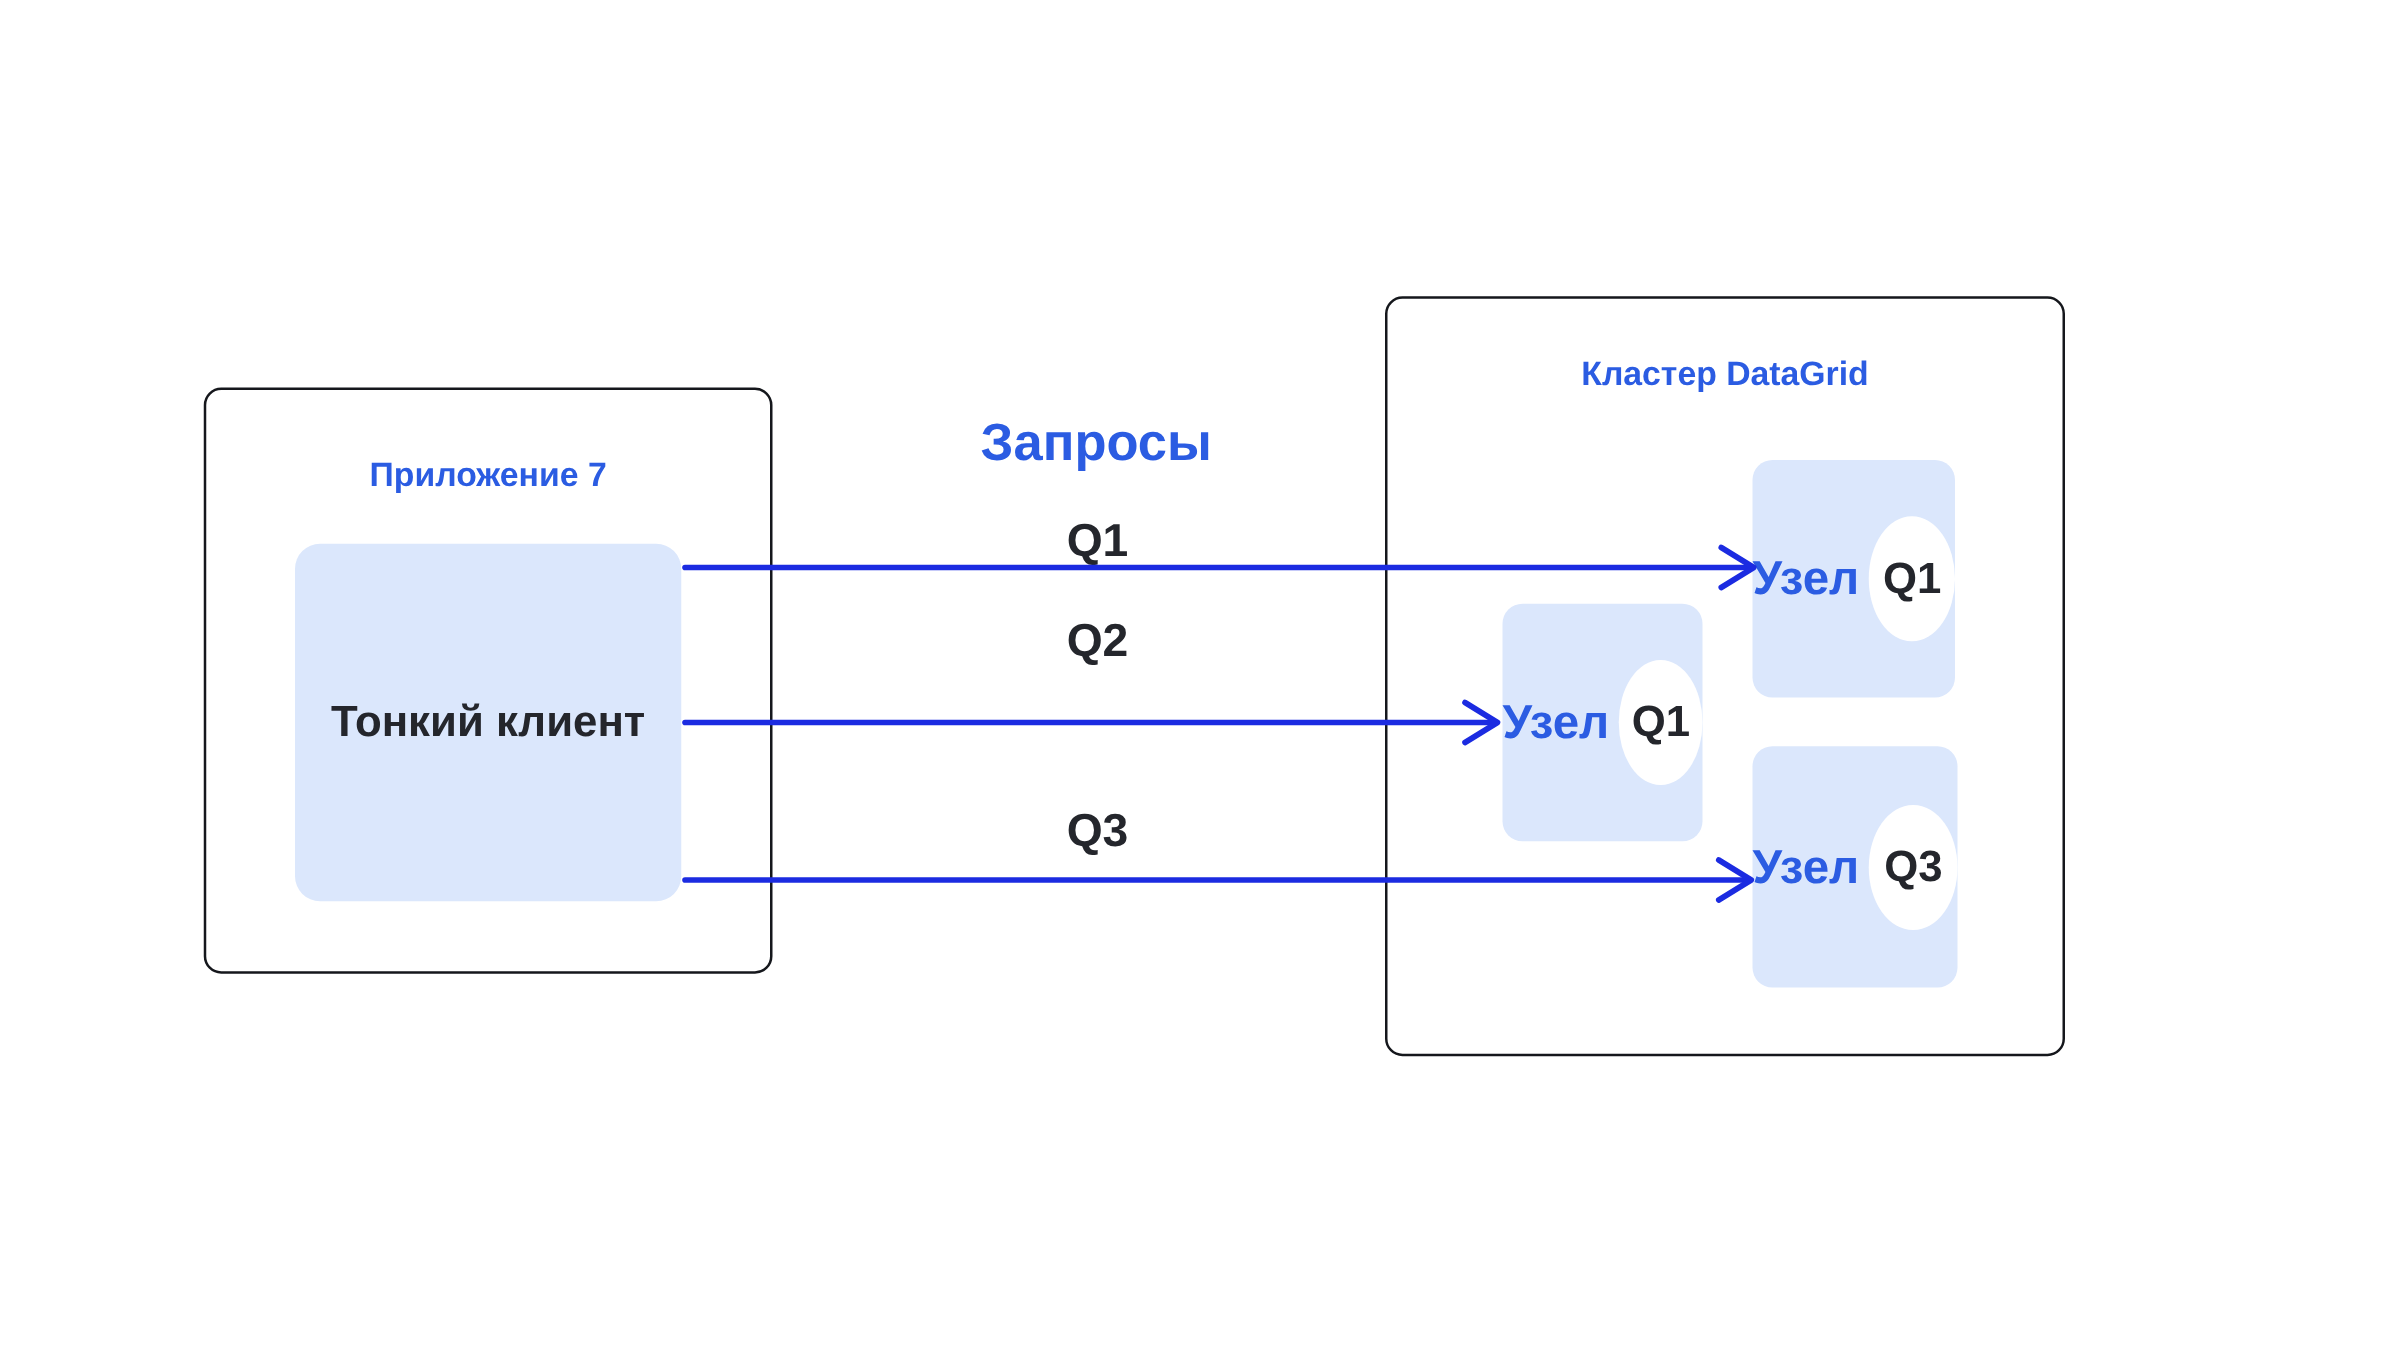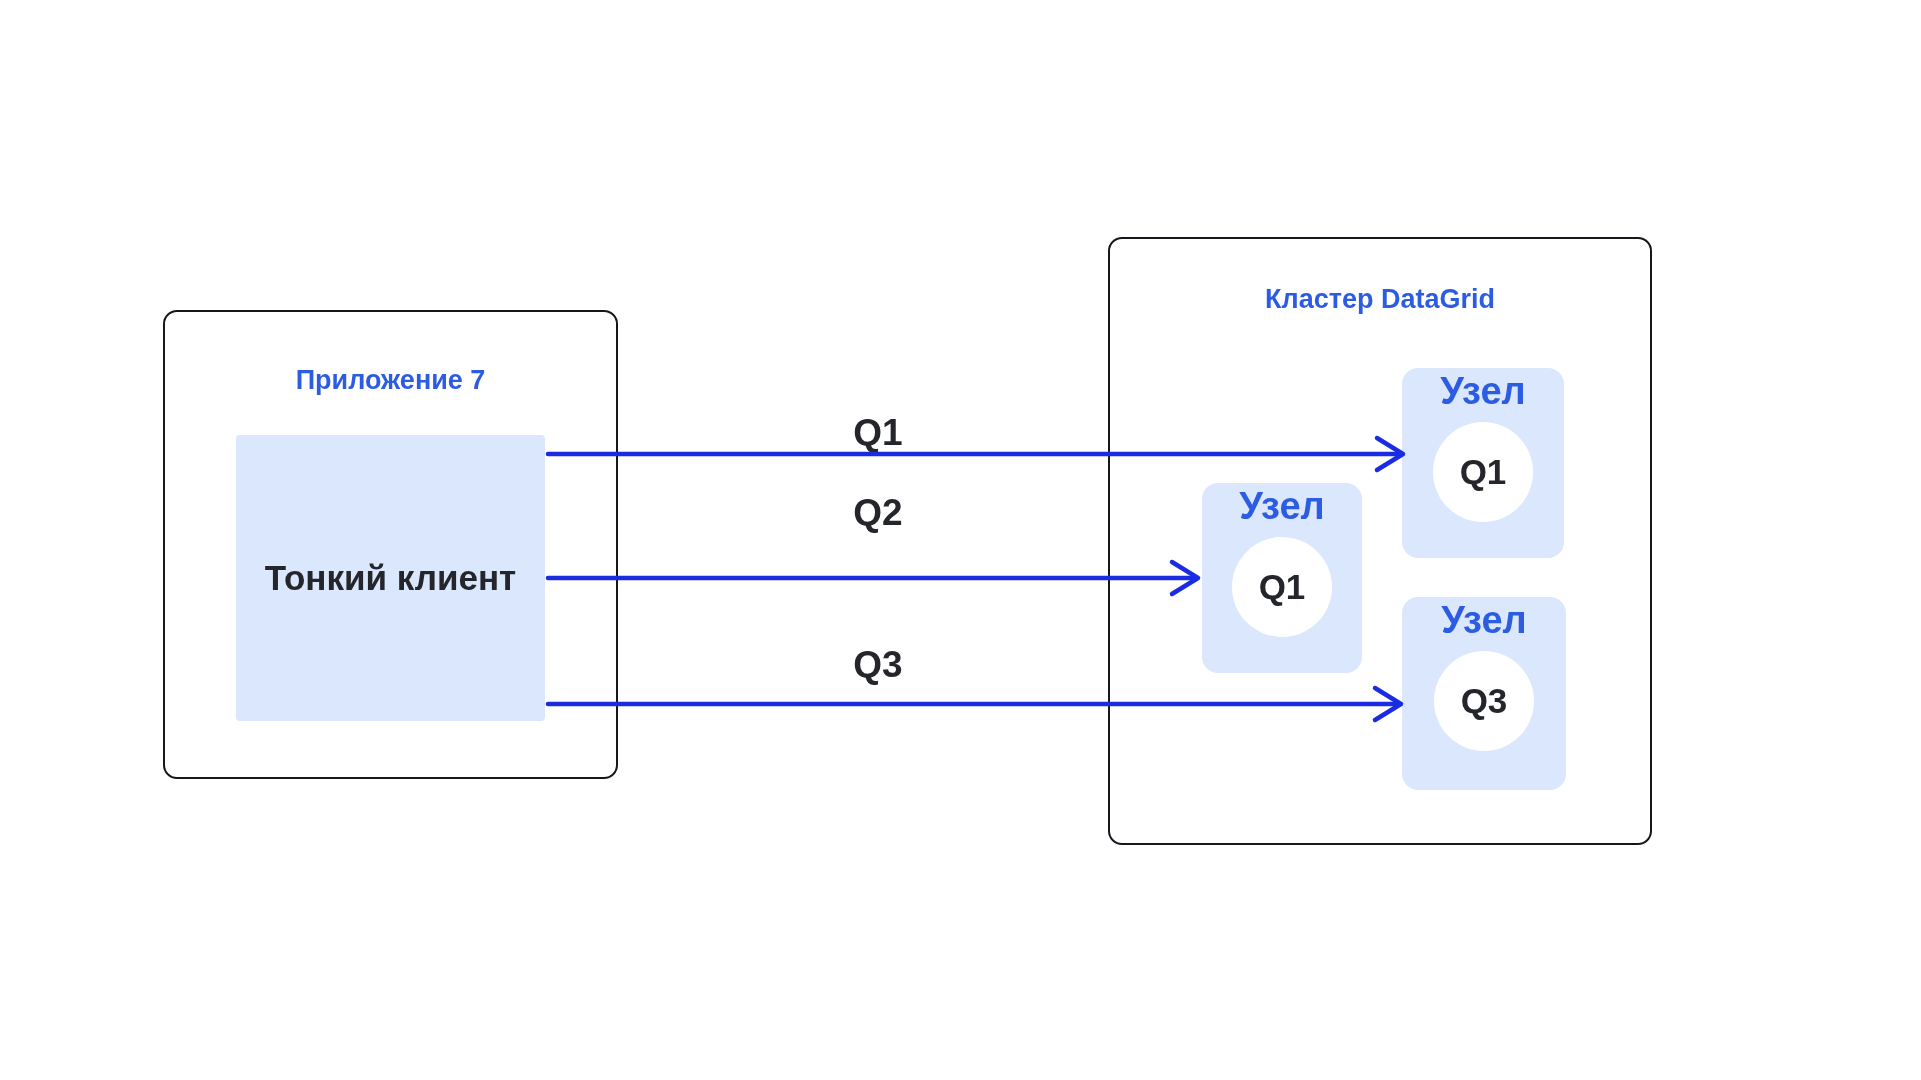--- a/index.html
+++ b/index.html
@@ -26,21 +26,21 @@
     font-size:27px;line-height:52px;
     color:var(--accent-col);
     white-space:nowrap;
   }
   #app-title{top:42px;}
   #cluster-title{top:34px;}
   #client-box{
     position:absolute;
     left:236px;top:435px;width:309px;height:286px;
     background:var(--fill-col);
-    border-radius:4px;
+    border-radius:20px;
     display:flex;align-items:center;justify-content:center;
   }
   #client-label{
     font-weight:700;font-size:35px;color:var(--dark-col);
     white-space:nowrap;
   }
   #requests-label{
     position:absolute;left:697px;top:328px;width:360px;
     text-align:center;
     font-weight:700;font-size:42px;line-height:52px;
@@ -52,21 +52,21 @@
     font-weight:700;font-size:37px;line-height:44px;
     color:var(--dark-col);
   }
   #q1-label{top:411px;}
   #q2-label{top:491px;}
   #q3-label{top:643px;}
   .node{
     position:absolute;
     background:var(--fill-col);
     border-radius:16px;
-    display:flex;flex-direction:column;align-items:center;
+    display:flex;flex-direction:row;align-items:center;
     padding-top:0;gap:8px;
     box-sizing:border-box;
   }
   #node-1{left:1402px;top:368px;width:162px;height:190px;}
   #node-2{left:1202px;top:483px;width:160px;height:190px;}
   #node-3{left:1402px;top:597px;width:164px;height:193px;}
   .node-label{
     font-weight:700;font-size:38px;line-height:46px;
     color:var(--accent-col);
   }
@@ -95,20 +95,21 @@
 
 <div id="canvas">
 
   <div id="app-box" class="outer-box">
     <div id="app-title" class="box-title">Приложение 7</div>
   </div>
   <div id="client-box">
     <div id="client-label">Тонкий клиент</div>
   </div>
 
+  <div id="requests-label">Запросы</div>
 
   <div id="q1-label" class="q-label">Q1</div>
   <div id="q2-label" class="q-label">Q2</div>
   <div id="q3-label" class="q-label">Q3</div>
 
   <div id="cluster-box" class="outer-box">
     <div id="cluster-title" class="box-title">Кластер DataGrid</div>
   </div>
 
   <div id="node-1" class="node">

